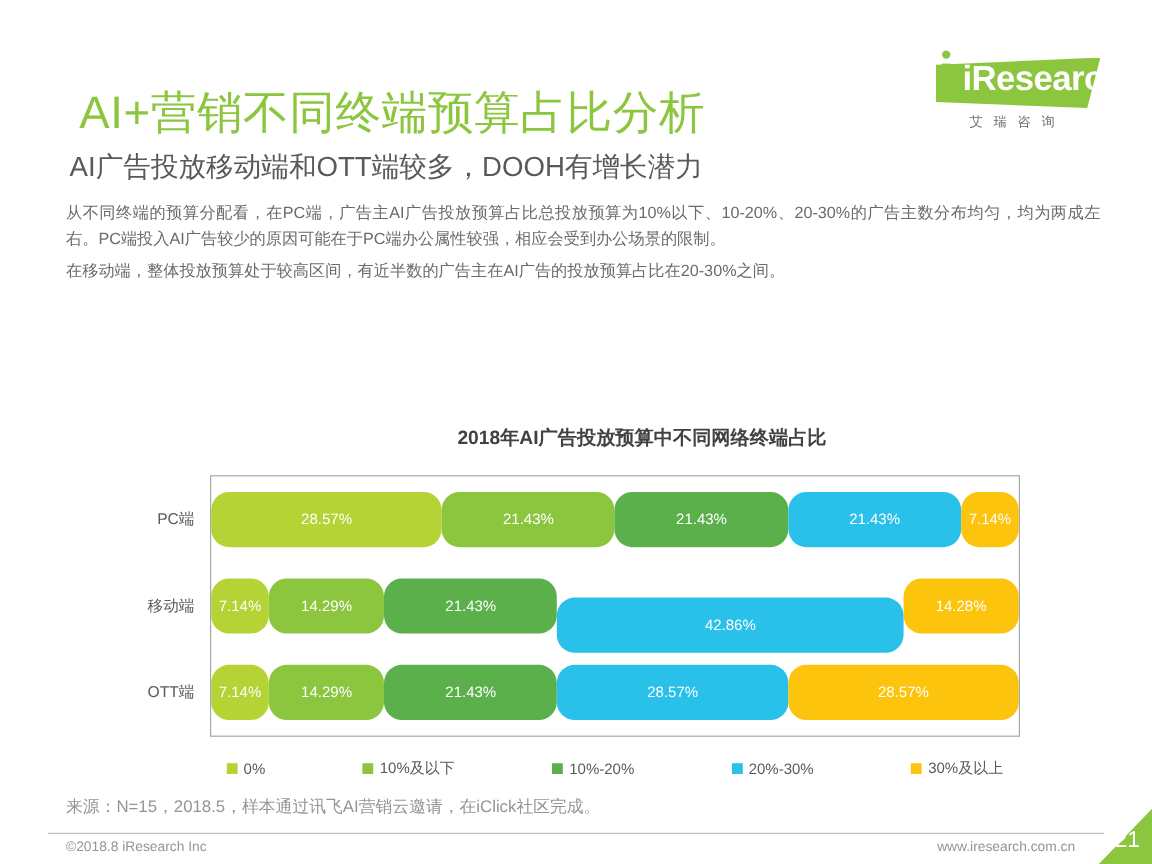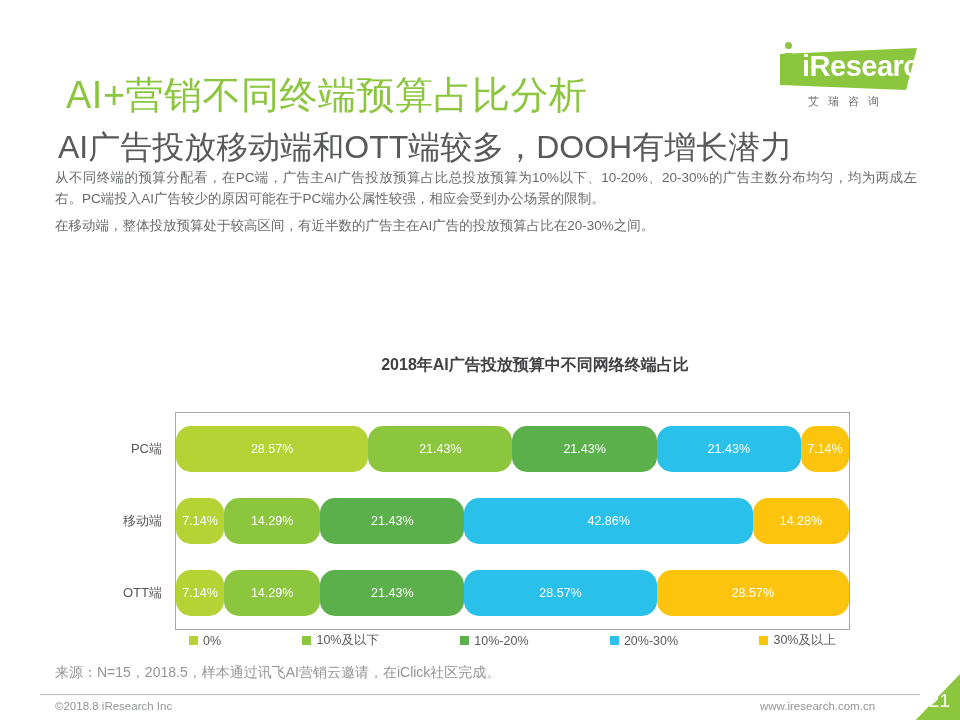--- a/index.html
+++ b/index.html
@@ -84,21 +84,21 @@
     color: #8cc63f;
     font-weight: normal;
     letter-spacing: 0.5px;
     line-height: 44px;
     white-space: nowrap;
   }
   .page-subtitle {
     position: absolute;
     left: 58px;
     top: 103px;
-    font-size: 32px;
+    font-size: 23px;
     color: #58595b;
     font-weight: normal;
     line-height: 34px;
     white-space: nowrap;
   }
 
   
   .body-copy {
     position: absolute;
     left: 55px;
@@ -130,21 +130,21 @@
     text-align: center;
     font-size: 16px;
     font-weight: bold;
     color: #414042;
     margin: 0;
     padding-left: 30px;
   }
   .plot-wrap {
     position: absolute;
     left: 175px;
-    top: 57px;
+    top: 41px;
     width: 675px;
     height: 218px;
     border: 1px solid #a6a8ab;
     box-sizing: border-box;
     background: #ffffff;
   }
   .bar-rows {
     position: absolute;
     left: 0;
     top: 0;
@@ -231,20 +231,21 @@
     left: 55px;
     top: 700px;
     font-size: 11.5px;
     color: #939598;
   }
   .footer-right {
     position: absolute;
     left: 760px;
     top: 700px;
     width: 136px;
+    text-align: right;
     font-size: 11.5px;
     color: #939598;
   }
   .corner-wedge {
     position: absolute;
     right: 0;
     bottom: 0;
     width: 54px;
     height: 46px;
     background: #8cc63f;
@@ -291,21 +292,21 @@
           <div class="seg" style="background: rgb(140, 198, 63); width: 21.43%;">21.43%</div>
           <div class="seg" style="background: rgb(92, 176, 76); width: 21.43%;">21.43%</div>
           <div class="seg" style="background: rgb(41, 192, 234); width: 21.43%;">21.43%</div>
           <div class="seg" style="background: rgb(252, 196, 12); width: 7.14%;">7.14%</div>
         </div>
         <div class="bar-row">
           <div class="cat-label">移动端</div>
           <div class="seg" style="background: rgb(181, 211, 52); width: 7.14%;">7.14%</div>
           <div class="seg" style="background: rgb(140, 198, 63); width: 14.29%;">14.29%</div>
           <div class="seg" style="background: rgb(92, 176, 76); width: 21.43%;">21.43%</div>
-          <div class="seg" style="background: rgb(41, 192, 234); width: 42.86%;">42.86%</div>
+          <div class="seg" style="background: rgb(41, 192, 234); width: 42.86%; margin-top: 16px;">42.86%</div>
           <div class="seg" style="background: rgb(252, 196, 12); width: 14.28%;">14.28%</div>
         </div>
         <div class="bar-row">
           <div class="cat-label">OTT端</div>
           <div class="seg" style="background: rgb(181, 211, 52); width: 7.14%;">7.14%</div>
           <div class="seg" style="background: rgb(140, 198, 63); width: 14.29%;">14.29%</div>
           <div class="seg" style="background: rgb(92, 176, 76); width: 21.43%;">21.43%</div>
           <div class="seg" style="background: rgb(41, 192, 234); width: 28.57%;">28.57%</div>
           <div class="seg" style="background: rgb(252, 196, 12); width: 28.57%;">28.57%</div>
         </div>

